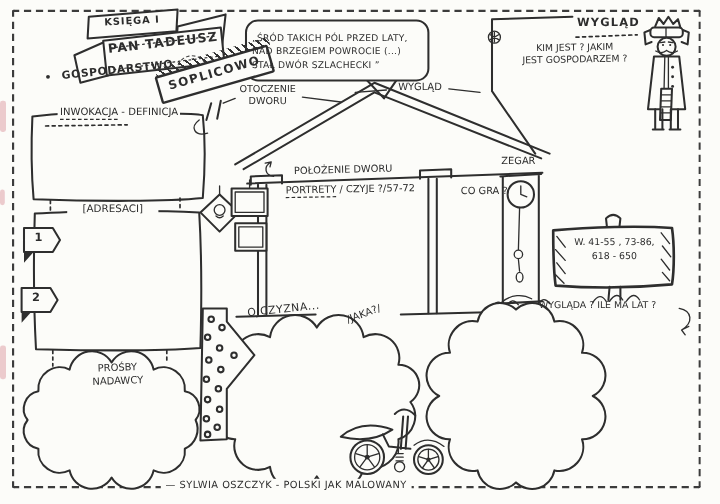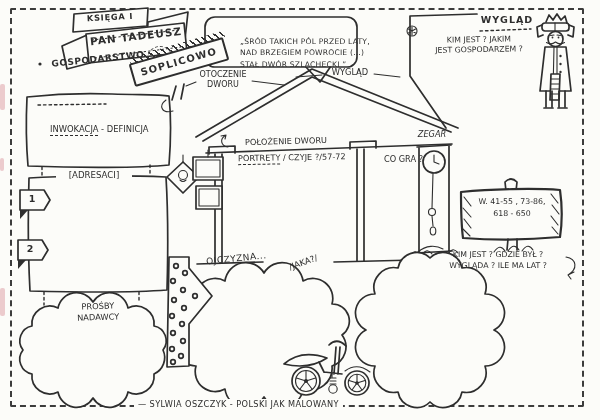--- a/index.html
+++ b/index.html
@@ -210,44 +210,44 @@
 
   <div class="t c b" style="left:88px;top:30px;width:96px;font-size:10.5px;letter-spacing:1px;transform:rotate(-6.5deg);">PAN TADEUSZ</div>
 
   <div class="t c b" style="left:42px;top:54px;width:112px;font-size:9px;letter-spacing:.5px;transform:rotate(-6deg);">GOSPODARSTWO</div>
 
   <div class="circle1" style="left:147px;top:46px;">1</div>
 
   <div class="hatch" style="left:128px;top:44px;width:98px;height:7px;transform:rotate(-16deg);"></div>
   <div class="board b" style="left:130px;top:50px;width:94px;height:20px;line-height:20px;font-size:10px;letter-spacing:1.2px;transform:rotate(-16deg);">SOPLICOWO</div>
 
-  <div class="t" style="left:210px;top:36px;width:144px;font-size:7.6px;line-height:1.5;letter-spacing:.2px;margin-left:30px;">
+  <div class="t" style="left:210px;top:26px;width:144px;font-size:7.6px;line-height:1.5;letter-spacing:.2px;">
     <div>„ŚRÓD TAKICH PÓL PRZED LATY,</div>
     <div>NAD BRZEGIEM POWROCIE (...)</div>
     <div>STAŁ DWÓR SZLACHECKI ”</div>
   </div>
 
   <div class="t c" style="left:192px;top:70px;width:62px;font-size:8px;">
     <div>OTOCZENIE</div>
     <div>DWORU</div>
   </div>
 
   <div class="t c" style="left:324px;top:67px;width:52px;font-size:8.3px;">WYGLĄD</div>
 
   <div class="t c" style="left:230px;top:136px;width:112px;font-size:8.2px;transform:rotate(-1.5deg);">POŁOŻENIE DWORU</div>
 
   <div class="t" style="left:238px;top:152px;width:132px;font-size:8.2px;transform:rotate(-1deg);">
     <span class="u-dash">PORTRETY</span>
     <span>/ CZYJE ?/57-72</span>
   </div>
 
-  <div class="t c" style="left:410px;top:129px;width:44px;font-size:8.2px;font-style:italic;">ZEGAR</div>
+  <div class="t c" style="left:410px;top:129px;width:44px;font-size:8.2px;">ZEGAR</div>
   <div class="t" style="left:384px;top:154px;width:50px;font-size:8.2px;">CO GRA ?</div>
 
-  <div class="t bg" style="left:48px;top:88px;padding:0 2px;font-size:8.4px;margin-top:36px;">
+  <div class="t bg" style="left:48px;top:88px;padding:0 2px;font-size:8.4px;">
     <span class="u-dash">INWOKACJA</span>
     <span>- DEFINICJA</span>
   </div>
 
   <div class="t c bg" style="left:56px;top:170px;width:76px;font-size:8.6px;">[ADRESACI]</div>
 
   <div class="t c b" style="left:23px;top:193px;width:18px;font-size:9.5px;">1</div>
   <div class="t c b" style="left:21px;top:243px;width:18px;font-size:9.5px;">2</div>
 
   <div class="t c" style="left:54px;top:301px;width:88px;font-size:8.3px;transform:rotate(-2deg);">
@@ -263,19 +263,18 @@
     <div>KIM JEST ? JAKIM</div>
     <div>JEST GOSPODARZEM ?</div>
   </div>
 
   <div class="t c" style="left:468px;top:196px;width:88px;font-size:7.8px;line-height:1.55;">
     <div>W. 41-55 , 73-86,</div>
     <div>618 - 650</div>
   </div>
 
   <div class="t c" style="left:422px;top:250px;width:152px;font-size:7.8px;line-height:1.35;">
-    <div>KIM JEST ? GDZIE BYŁ ?</div>
     <div>WYGLĄDA ? ILE MA LAT ?</div>
   </div>
 
   <div class="t bg" style="left:134px;top:399px;padding:0 4px;font-size:8.2px;letter-spacing:.4px;">— SYLWIA OSZCZYK - POLSKI JAK MALOWANY</div>
 
 </div>
 
 </body></html>

